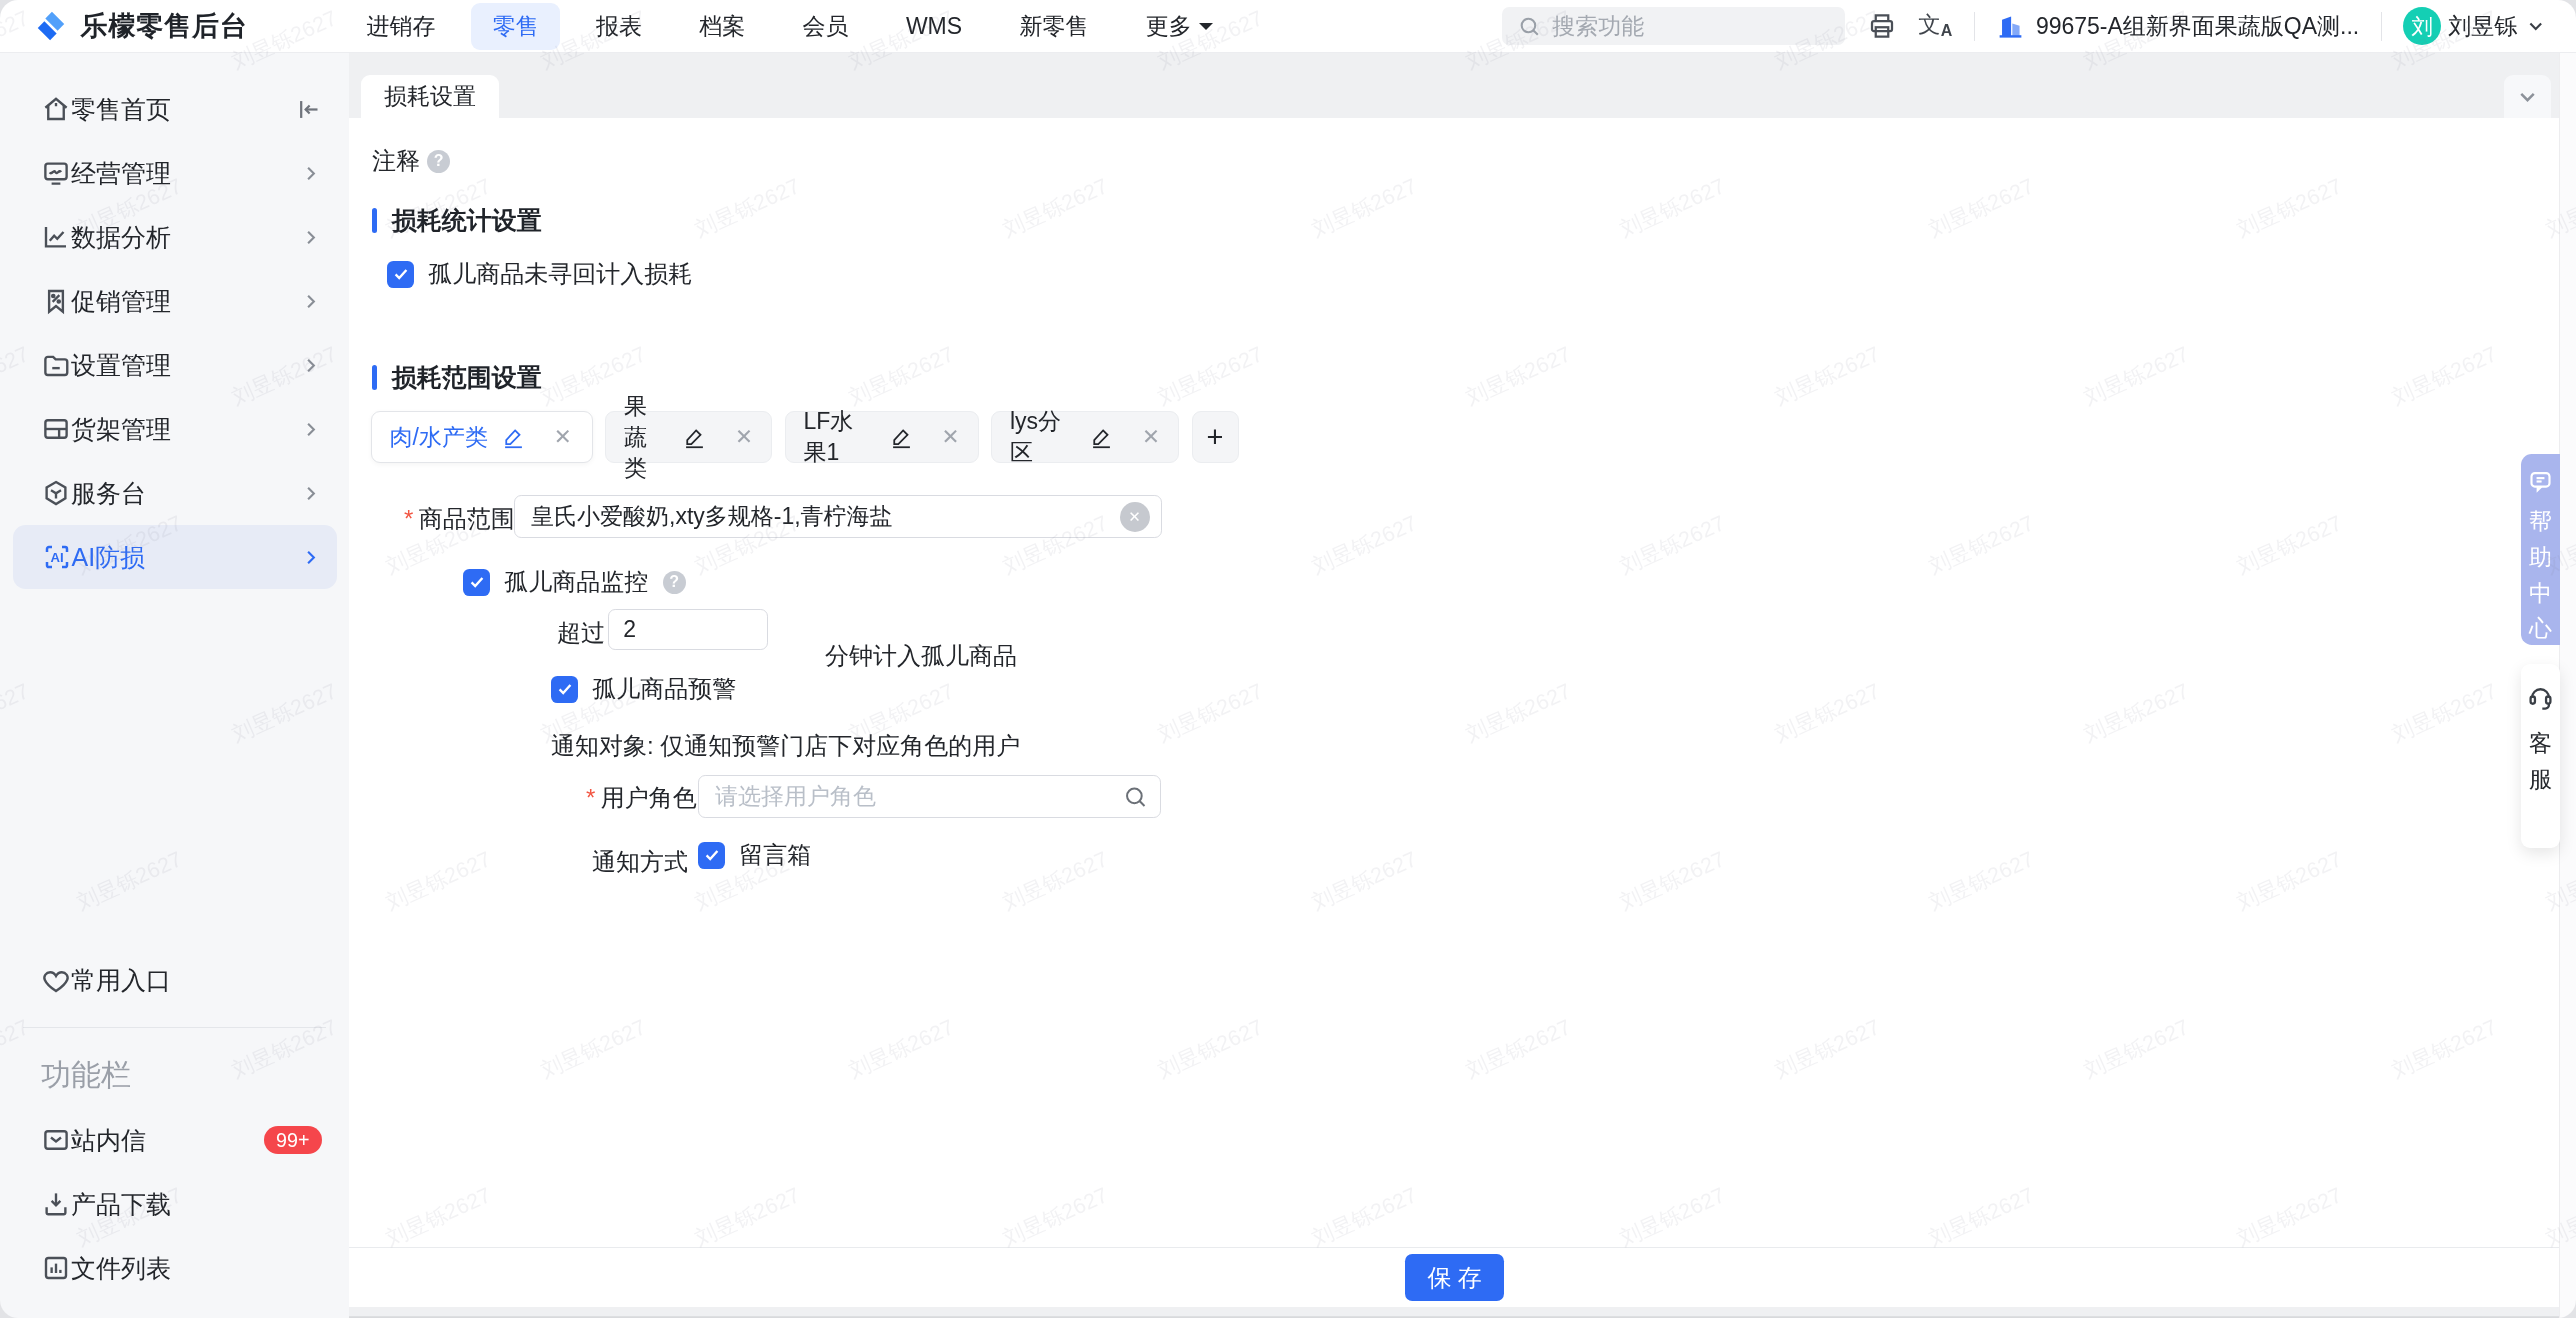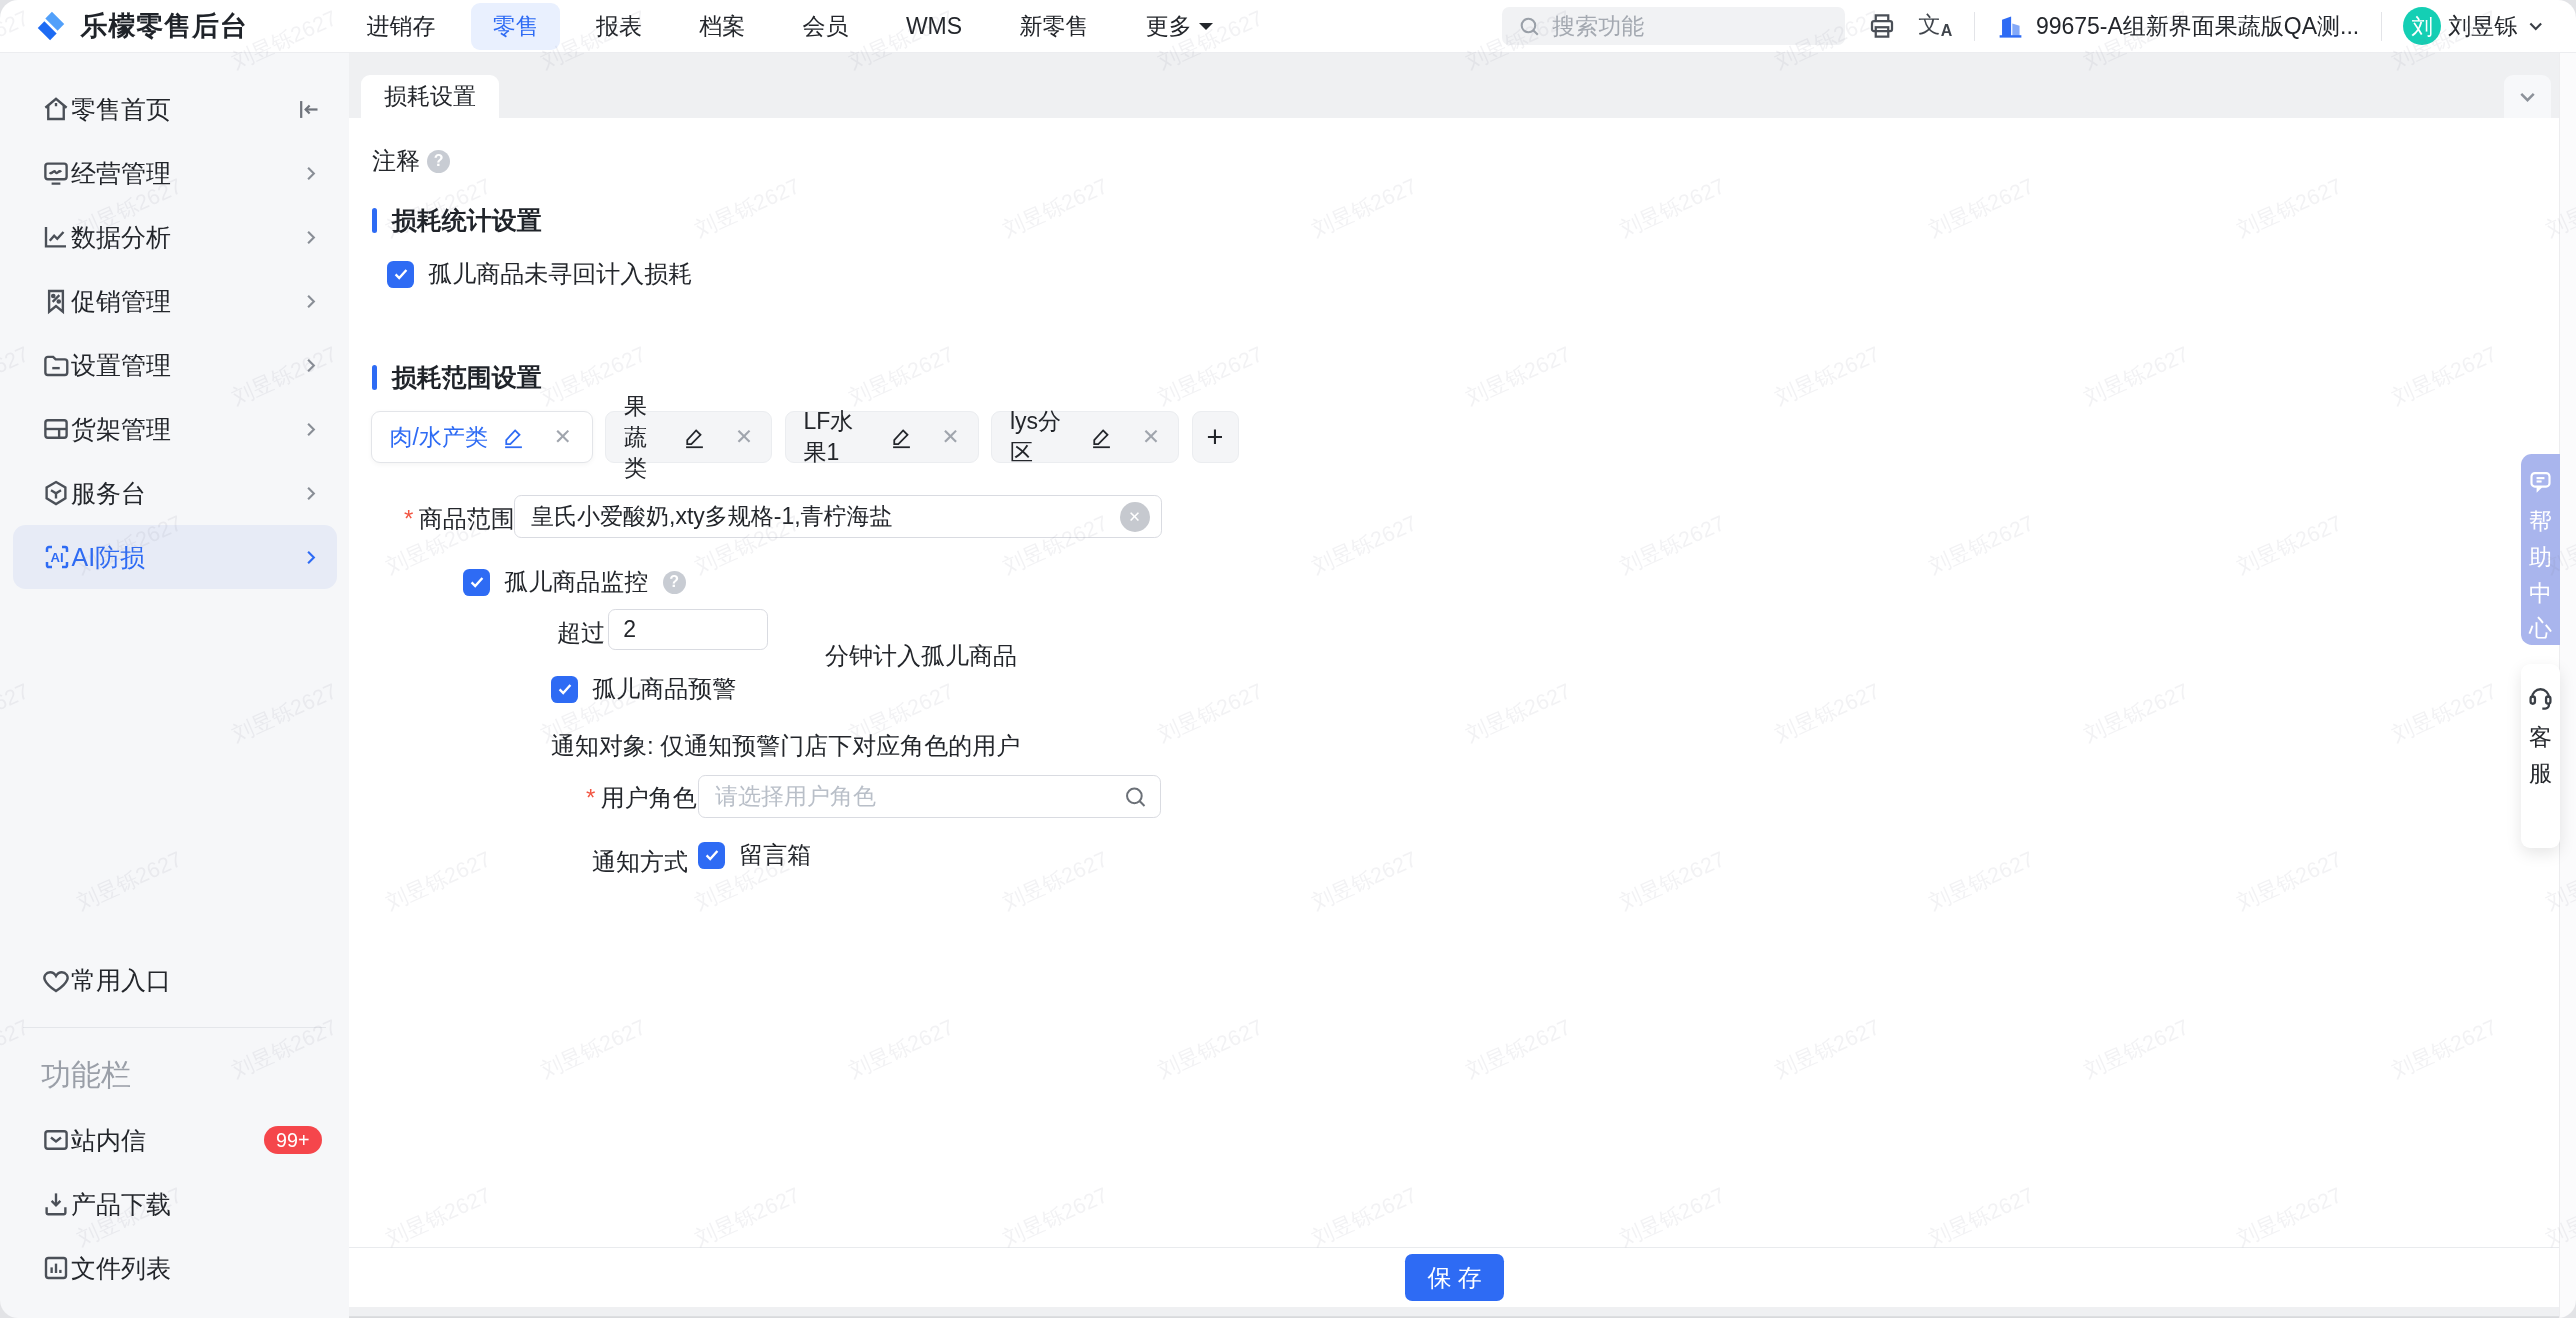--- a/index.html
+++ b/index.html
@@ -68,21 +68,21 @@
 
   .cat-tabs{position:absolute;left:21.5px;top:293px;display:flex;gap:12.5px;align-items:flex-start;}
   .cat-tab{height:52px;box-sizing:border-box;border-radius:9px;display:flex;align-items:center;padding:0 18px;gap:14.3px;font-size:23px;background:#f4f5f7;border:0.9px solid #ebedf0;color:#23262b;}
   .cat-tab .edit-ic{display:flex;color:inherit;}
   .cat-tab .close-x{font-size:21.5px;color:#a0a5ad;margin-left:14.3px;}
   .cat-tab.active{background:#fff;border:0.9px solid #e3e5e9;color:#2e6bf4;box-shadow:0 1.8px 5.4px rgba(0,0,0,0.04);}
   .cat-add{width:47px;height:52px;box-sizing:border-box;border-radius:9px;background:#f4f5f7;border:0.9px solid #ebedf0;display:flex;align-items:center;justify-content:center;font-size:29px;color:#23262b;}
 
   
   .help-tab{position:absolute;right:16px;top:454px;width:39px;height:191px;background:#a9b5ed;border-radius:10.7px 0 0 10.7px;z-index:60;display:flex;flex-direction:column;align-items:center;padding-top:14.3px;box-sizing:border-box;gap:9px;}
-  .service-card{position:absolute;right:16px;top:664px;width:39px;height:184px;background:#fff;border-radius:9px;box-shadow:0 5.4px 16px rgba(0,0,0,0.10);z-index:60;display:flex;flex-direction:column;align-items:center;padding-top:18px;box-sizing:border-box;gap:9px;}
+  .service-card{position:absolute;right:16px;top:664px;width:39px;height:184px;background:#fff;border-radius:9px;box-shadow:0 5.4px 16px rgba(0,0,0,0.10);z-index:60;display:flex;flex-direction:column;align-items:center;padding-top:18px;box-sizing:border-box;gap:15px;}
   .vtext{width:25px;font-size:23px;line-height:1.55;text-align:center;word-break:break-all;color:#fff;}
   .service-card .vtext{color:#23262b;}
 </style>
 </head>
 <body>
 
 <div class="app">
 
   <div class="navbar">
     <div class="logo">

